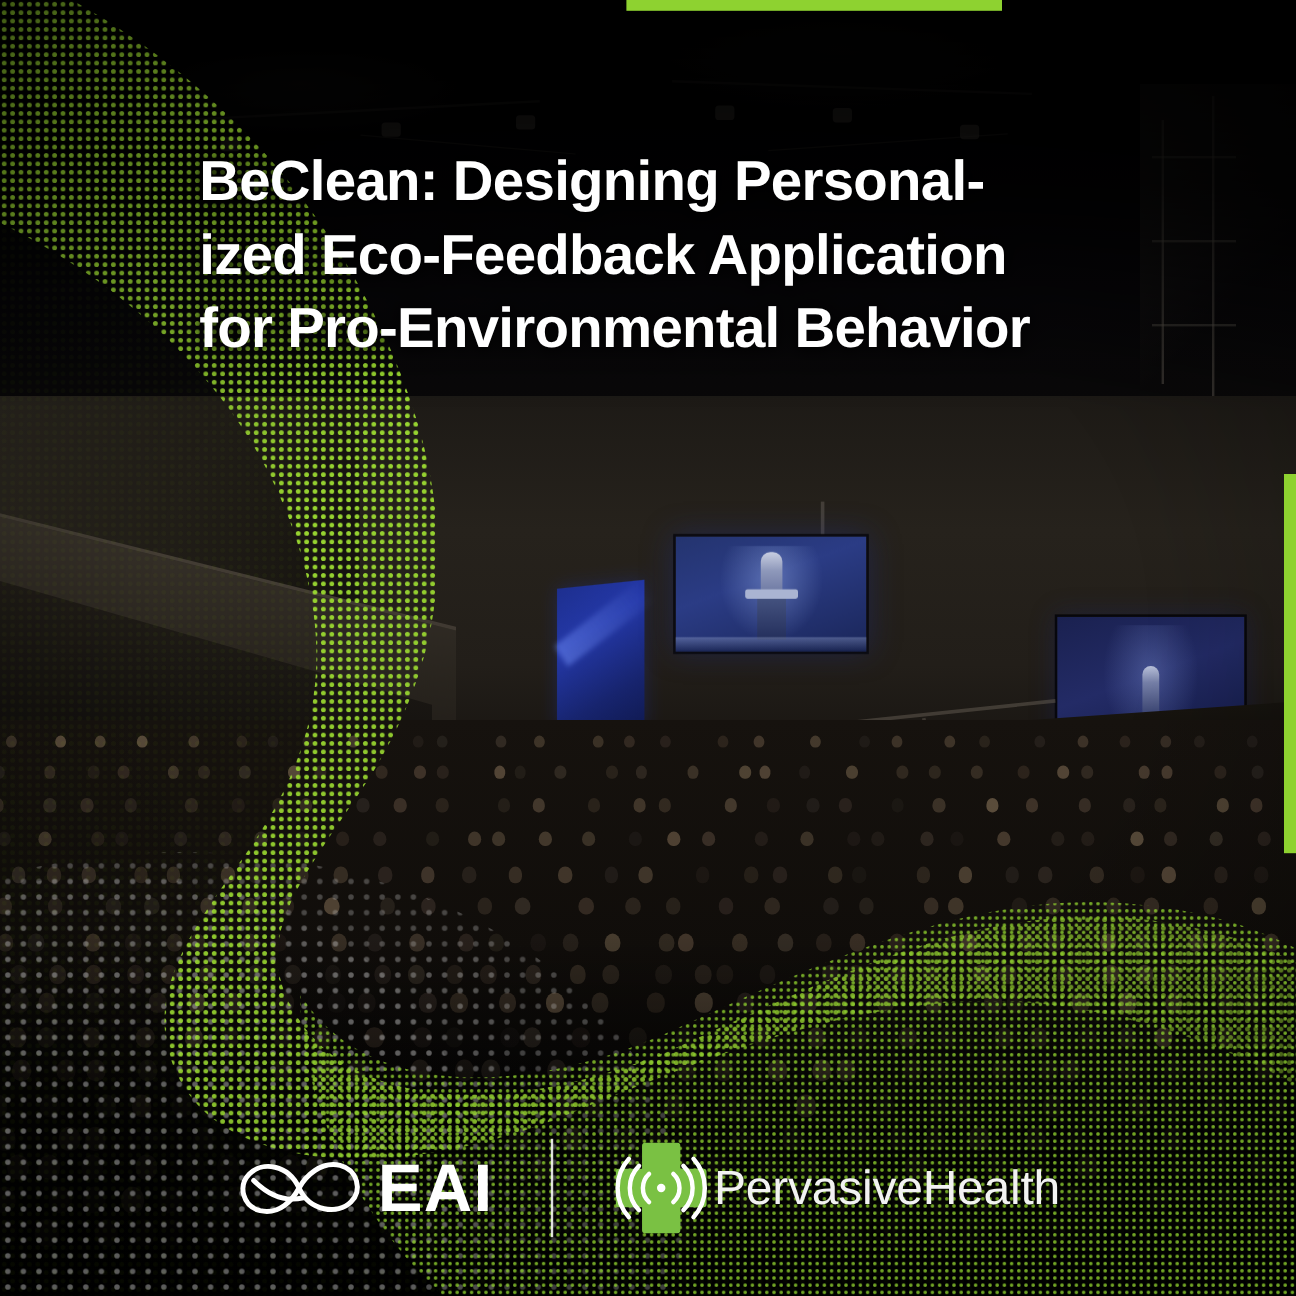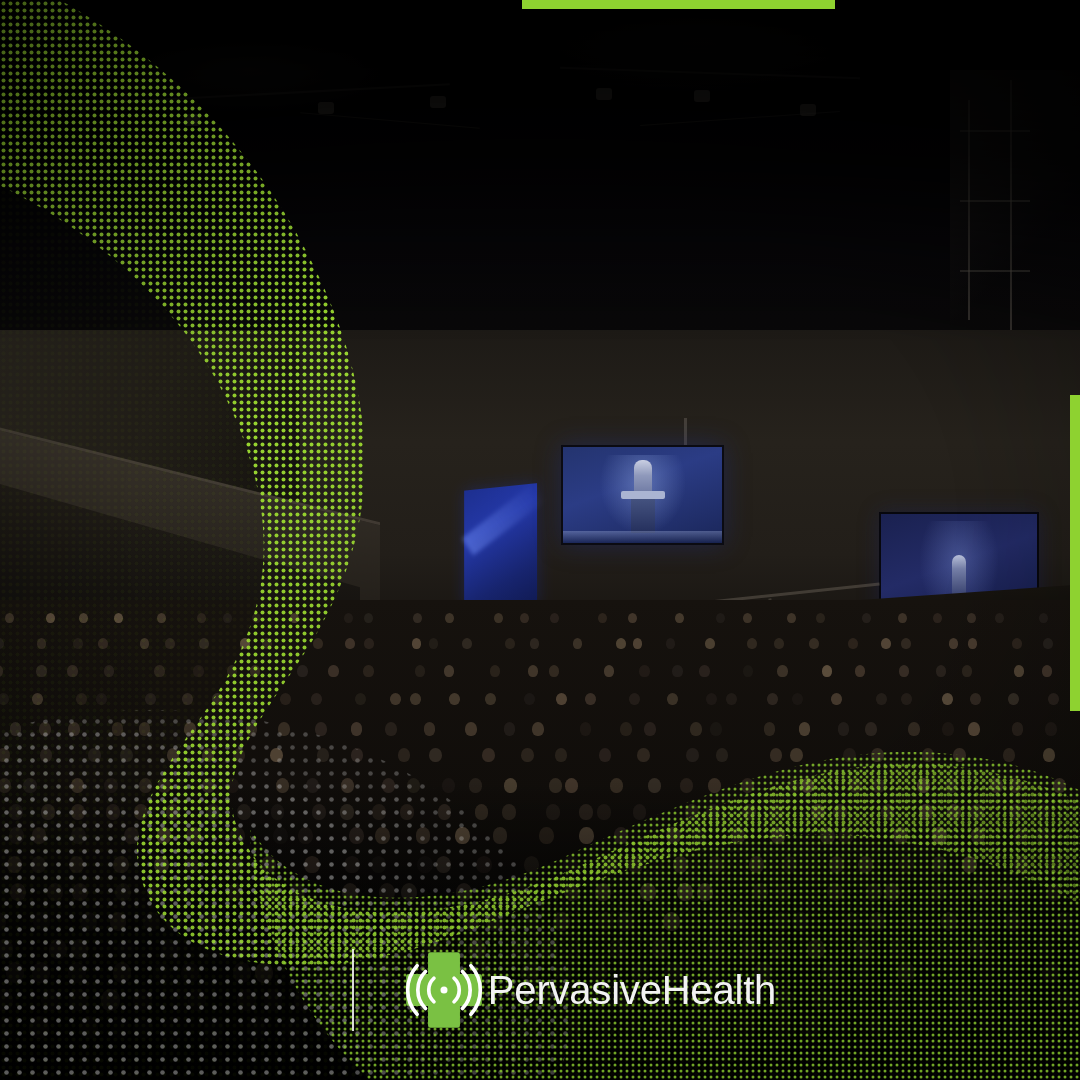--- a/index.html
+++ b/index.html
@@ -860,24 +860,39 @@
 
       <g filter="url(#soft)">
         <rect width="1080" height="1080" fill="url(#dotsGreenFine)" mask="url(#maskLower)" opacity="0.95"></rect>
       </g>
     </svg>
   </div>
 
   <div class="bar-top"></div>
   <div class="bar-right"></div>
 
+  <div class="title">
+    <span class="ln">BeClean: Designing Personal-</span>
+    <span class="ln">ized Eco-Feedback Application</span>
+    <span class="ln">for Pro-Environmental Behavior</span>
+  </div>
 
   <div class="logos">
 
     <div class="eai">
+      <div class="eai-row">
+        <svg class="eai-mark" viewBox="0 0 120 62">
+          <g fill="none" stroke="#ffffff" stroke-width="4.6" stroke-linecap="round">
+            <path d="M58,31 C48,9 24,6 12,18 C1,29 6,48 22,52 C40,56 52,42 58,31 Z"></path>
+            <path d="M58,31 C68,53 94,56 106,44 C117,33 112,14 96,10 C78,6 64,20 58,31 Z"></path>
+            <path d="M16,24 C30,38 46,44 62,40"></path>
+          </g>
+        </svg>
+        <div class="eai-word">EAI</div>
+      </div>
     </div>
 
     <div class="divider"></div>
 
     <div class="ph">
       <svg class="ph-mark" viewBox="0 0 100 100">
         <path d="M34,5 H66 A3,3 0 0 1 69,8 V31 H92 A3,3 0 0 1 95,34 V66 A3,3 0 0 1 92,69 H69 V92 A3,3 0 0 1 66,95 H34 A3,3 0 0 1 31,92 V69 H8 A3,3 0 0 1 5,66 V34 A3,3 0 0 1 8,31 H31 V8 A3,3 0 0 1 34,5 Z" fill="#7ac143"></path>
         <g fill="none" stroke="#ffffff" stroke-width="4.4" stroke-linecap="round">
           <circle cx="50" cy="50" r="4.2" fill="#ffffff" stroke="none"></circle>
           <path d="M38,36 A19,19 0 0 0 38,64"></path>

